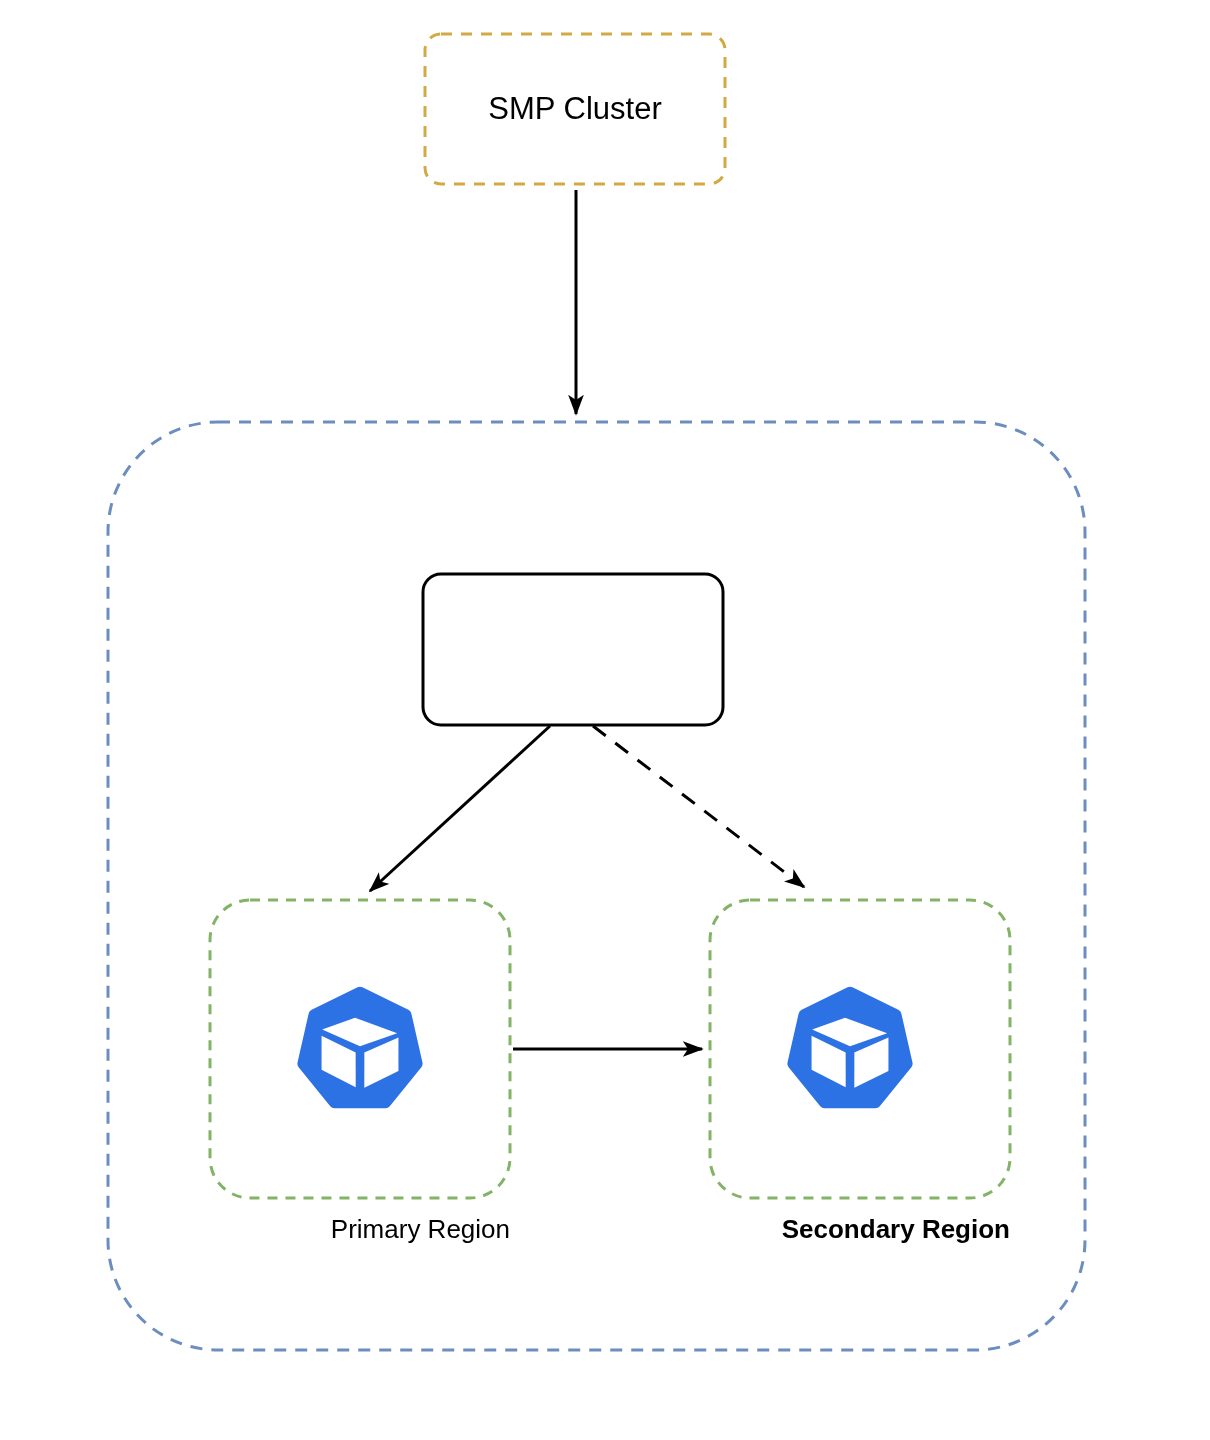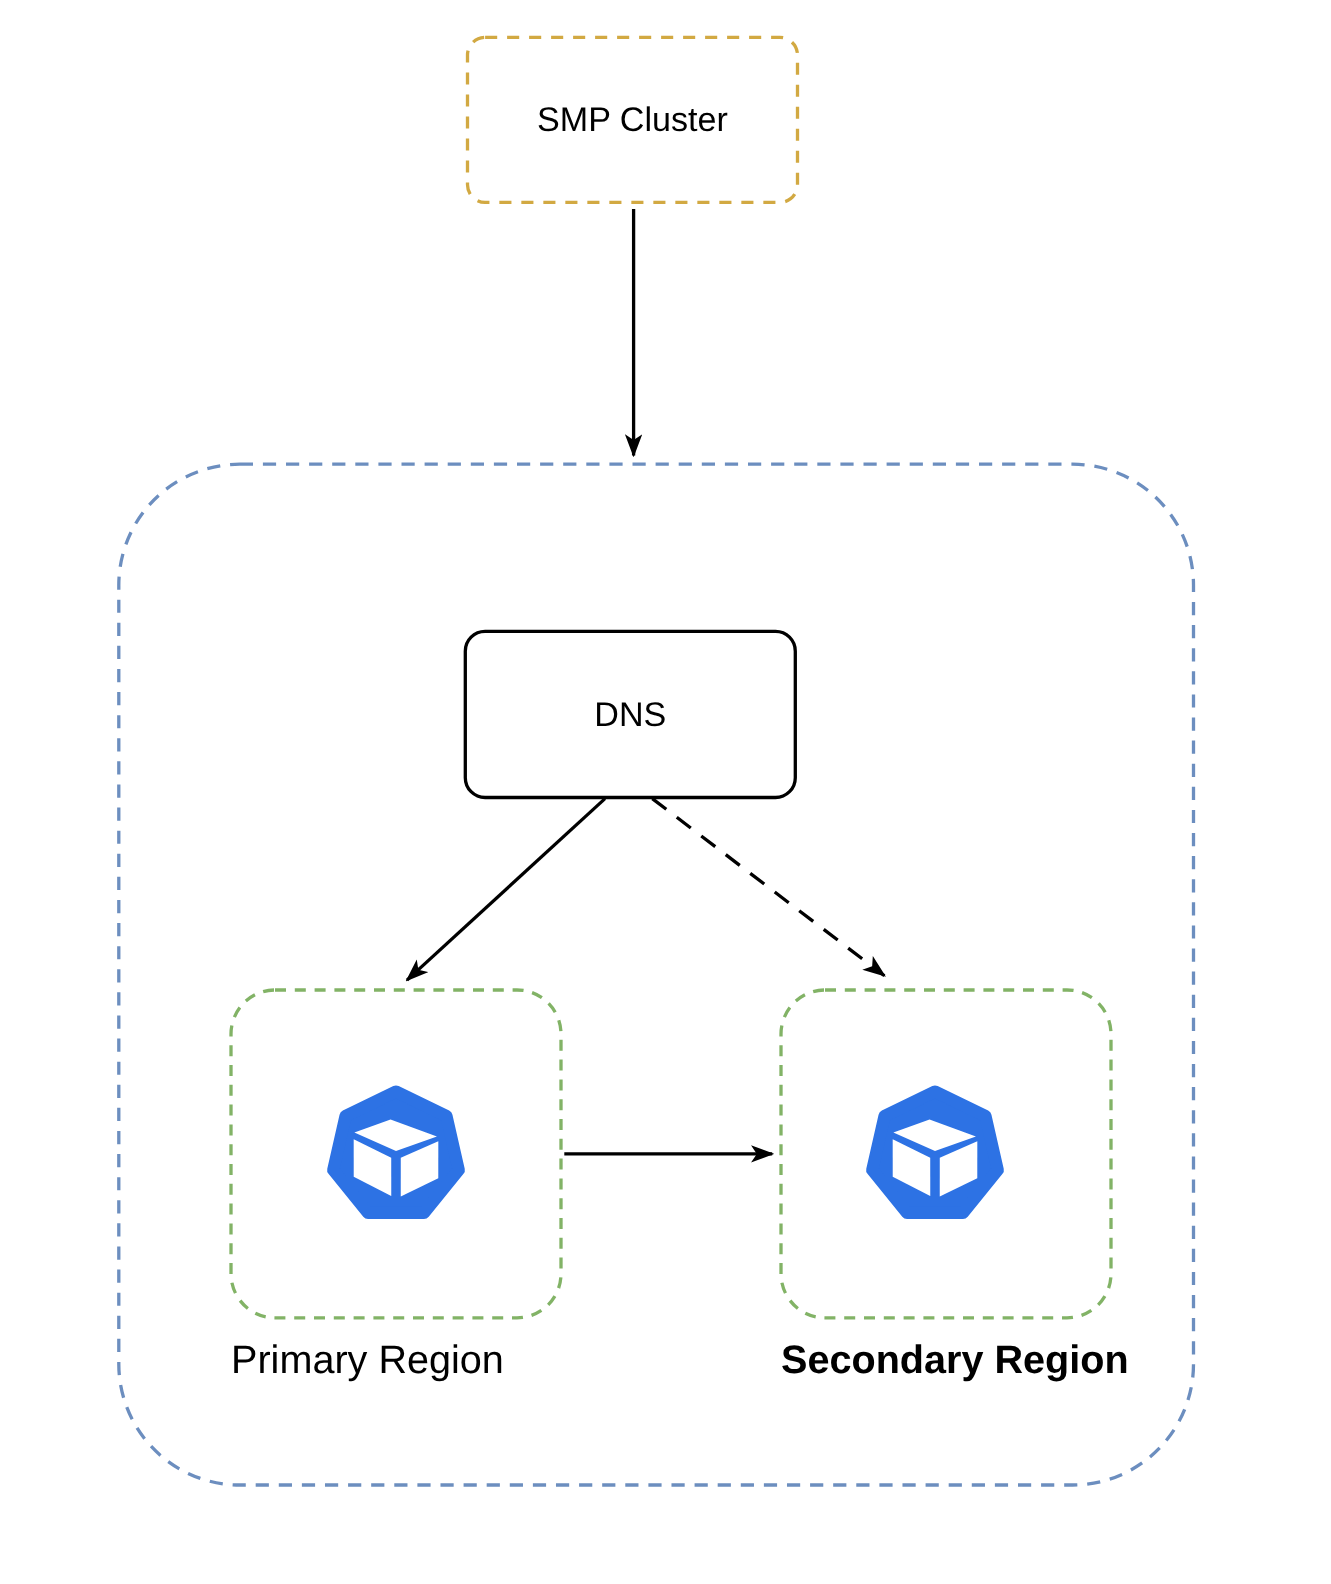--- a/index.html
+++ b/index.html
@@ -29,23 +29,23 @@
     font-size: 31px;
     line-height: 1.2;
     white-space: nowrap;
     pointer-events: none;
   }
   .label-smp    { left: 425px; top: 34px;  width: 300px; height: 150px; }
   .label-dns    { left: 423px; top: 574px; width: 300px; height: 151px; }
   .region-label {
     position: absolute;
     width: 300px;
-    text-align: left;
+    text-align: right;
     color: #000000;
-    font-size: 36px;
+    font-size: 26px;
     line-height: 1.2;
     white-space: nowrap;
     pointer-events: none;
   }
   .label-primary   { left: 210px; top: 1214px; }
   .label-secondary { left: 710px; top: 1214px; font-weight: bold; }
   .icon-blue { fill: #2D72E4; stroke: #2D72E4; }
   .cube-face { fill: #ffffff; stroke: none; }
 </style>
 </head>
@@ -84,19 +84,18 @@
     <line x1="593" y1="726" x2="804" y2="887" stroke="#000000" stroke-width="3" stroke-dasharray="16,12" marker-end="url(#arrowhead)"></line>
 
     <line x1="513" y1="1049" x2="702" y2="1049" stroke="#000000" stroke-width="3" marker-end="url(#arrowhead)"></line>
 
     <use href="#cluster-icon" transform="translate(298,988) scale(1.24)"></use>
     <use href="#cluster-icon" transform="translate(788,988) scale(1.24)"></use>
   </svg>
 
   <div class="node-label label-smp">SMP Cluster</div>
 
-  <div class="node-label label-dns">DNS</div>
 
   <div class="region-label label-primary">Primary Region</div>
 
   <div class="region-label label-secondary">Secondary Region</div>
 
 </div>
 
 </body></html>

